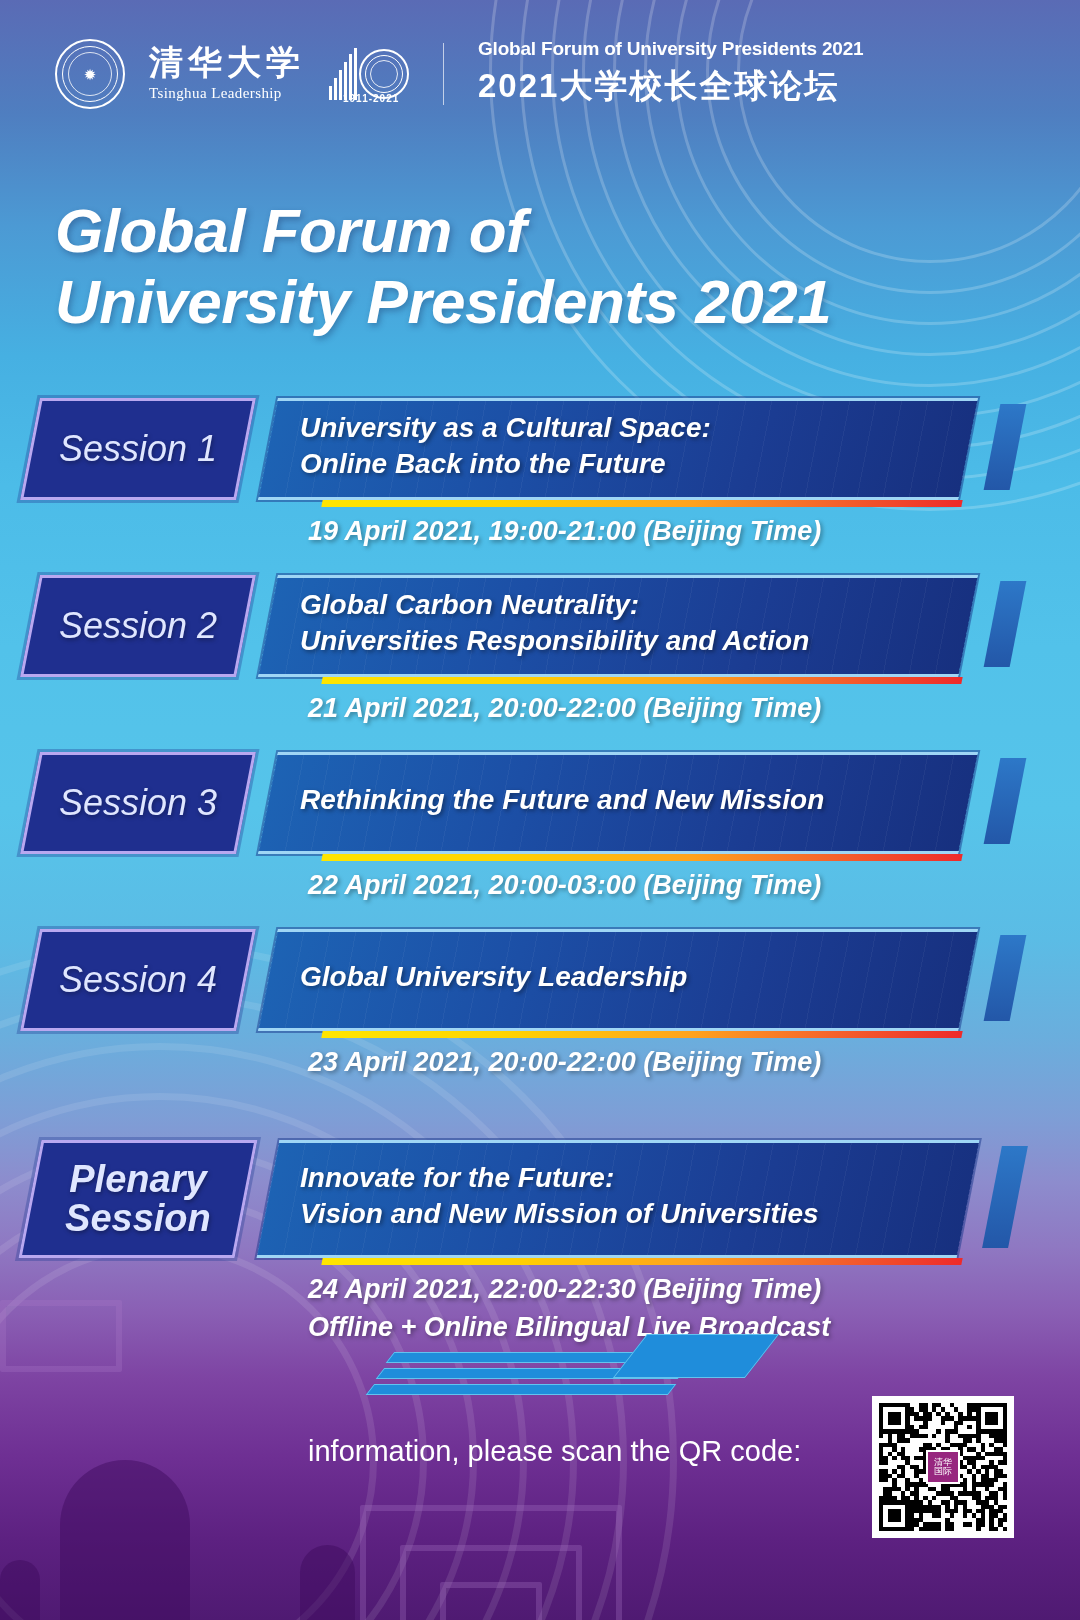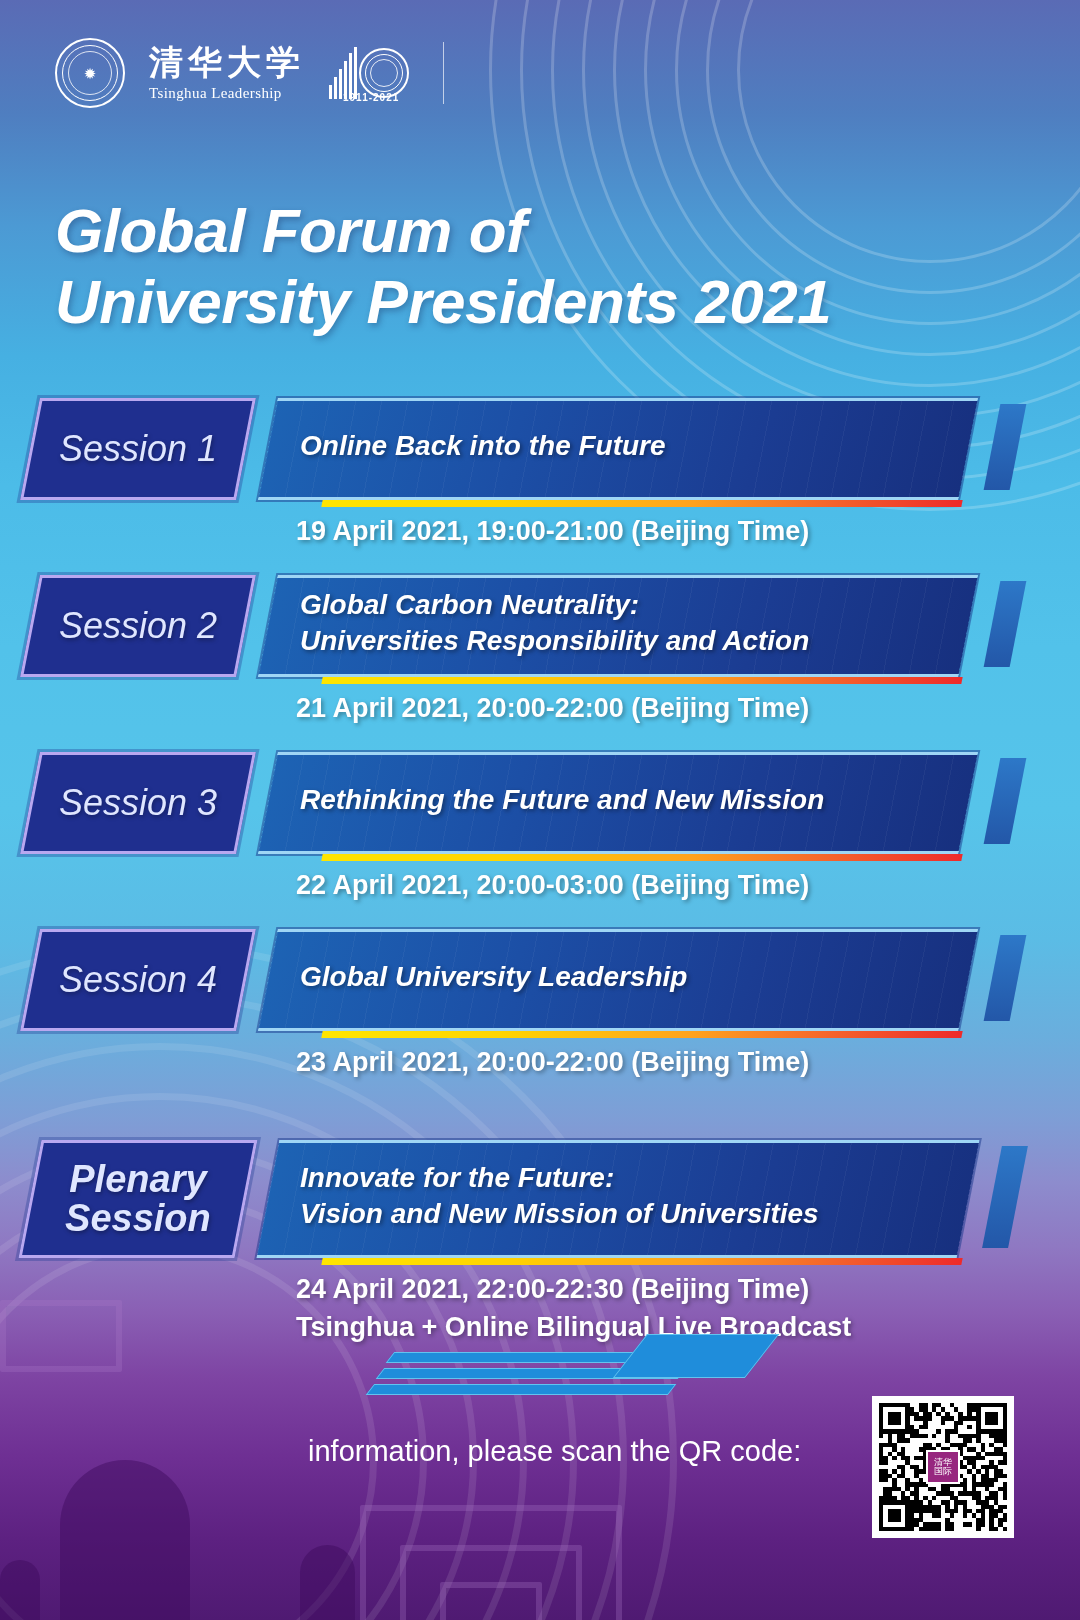--- a/index.html
+++ b/index.html
@@ -81,21 +81,21 @@
   .bar.plenary{height:112px;}
   .bar-txt{position:absolute;left:300px;top:0;width:660px;height:96px;display:flex;flex-direction:column;
        justify-content:center;color:#fff;font-style:italic;font-weight:700;font-size:28px;line-height:1.3;
        text-shadow:2px 2px 4px rgba(0,0,0,.4);z-index:3;}
   .bar-txt.plenary{height:112px;}
   .slash{position:absolute;top:6px;width:26px;height:86px;transform:skewX(-11deg);
        background:linear-gradient(180deg,#2d78c8,#2357a8);}
   .gradline{position:absolute;left:322px;width:640px;height:7px;
        background:linear-gradient(90deg,#ffe500 0%,#ffd400 28%,#ffa21e 58%,#f4622c 80%,#ee2a2a 100%);
        transform:skewX(-11deg);}
-  .dateline{position:absolute;left:296px;color:#fff;font-weight:700;font-size:27px;
+  .dateline{position:absolute;left:308px;color:#fff;font-style:italic;font-weight:700;font-size:27px;
        text-shadow:2px 2px 4px rgba(0,0,0,.35);}
   
   .ribbon{position:absolute;left:380px;top:1348px;width:400px;height:60px;}
   .ribbon i{position:absolute;height:9px;background:#1f8ddb;transform:skewX(-38deg);border:1px solid #62c3ef;}
   
   .footer-txt{position:absolute;left:308px;top:1432px;color:#fff;font-size:29px;line-height:1.36;}
   .footer-txt span{display:block;}
   
   .qr{position:absolute;left:872px;top:1396px;width:142px;height:142px;background:#fff;padding:7px;box-sizing:border-box;}
   .qr-grid{width:100%;height:100%;display:grid;grid-template-columns:repeat(29,1fr);grid-template-rows:repeat(29,1fr);}
@@ -159,35 +159,40 @@
         <span style="height:38px"></span>
           <span style="height:46px"></span>
           <span style="height:52px"></span>
       </div>
       <div class="ring"></div>
       <div class="years">1911-2021</div>
     </div>
 
     <div class="vline"></div>
 
+    <div class="forum-txt">
+      <span class="en">Global Forum of University Presidents 2021</span>
+      <span class="cn">2021大学校长全球论坛</span>
+    </div>
   </div>
 
   <div class="title">
     <span>Global Forum of</span>
     <span>University Presidents 2021</span>
   </div>
 
   <div id="sessions">
       <div class="session" style="top: 398px;">
         <div class="tag">
           <div class="lbl">Session 1</div>
         </div>
         <div class="bar"></div>
         <div class="slash" style="left: 992px; height: 86px;"></div>
         <div class="bar-txt">
+          <span>University as a Cultural Space:</span>
           <span>Online Back into the Future</span>
         </div>
         <div class="gradline" style="top: 102px;"></div>
         <div class="dateline" style="top: 118px;">19 April 2021, 19:00-21:00 (Beijing Time)</div>
       </div>
       <div class="session" style="top: 575px;">
         <div class="tag">
           <div class="lbl">Session 2</div>
         </div>
         <div class="bar"></div>
@@ -229,21 +234,21 @@
 Session</div>
         </div>
         <div class="bar plenary"></div>
         <div class="slash" style="left: 992px; height: 102px;"></div>
         <div class="bar-txt plenary">
           <span>Innovate for the Future:</span>
           <span>Vision and New Mission of Universities</span>
         </div>
         <div class="gradline" style="top: 118px;"></div>
         <div class="dateline" style="top: 134px;">24 April 2021, 22:00-22:30 (Beijing Time)</div>
-        <div class="dateline" style="top: 172px;">Tsinghua + Online Bilingual Live Broadcast</div>
+        <div class="dateline" style="top: 172px;">Offline + Online Bilingual Live Broadcast</div>
       </div>
     </div>
 
   <div class="ribbon">
     <i style="left:10px;top:4px;width:300px"></i>
     <i style="left:0px;top:20px;width:300px"></i>
     <i style="left:-10px;top:36px;width:300px"></i>
     <i style="left:250px;top:-14px;width:130px;height:42px;transform:skewX(-38deg);background:#1f8ddb;border:1px solid #62c3ef"></i>
   </div>
 

